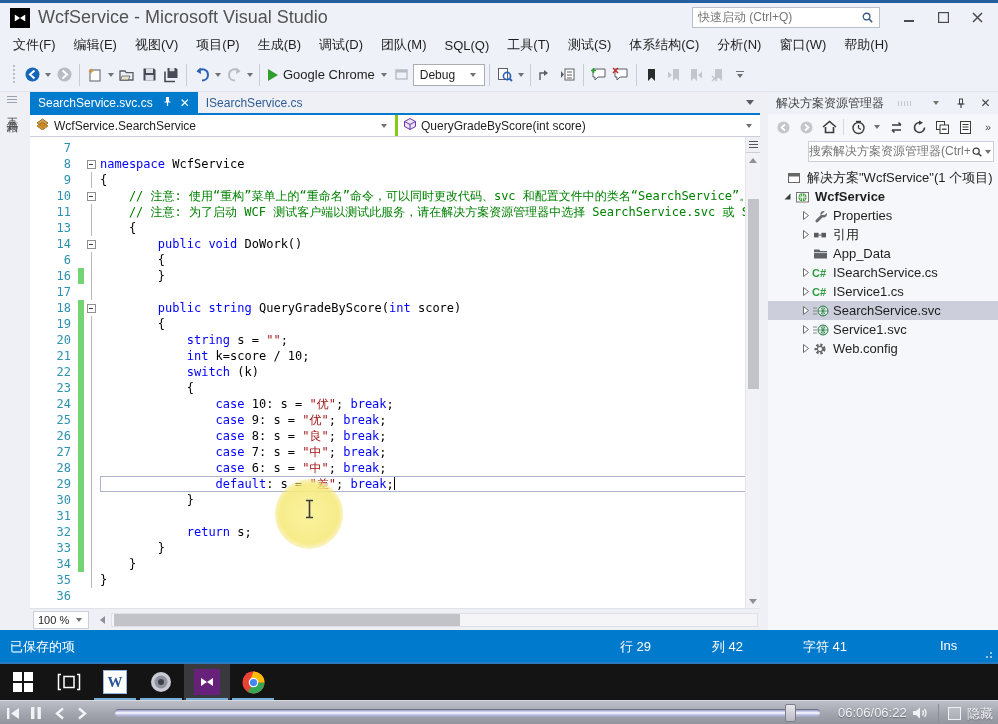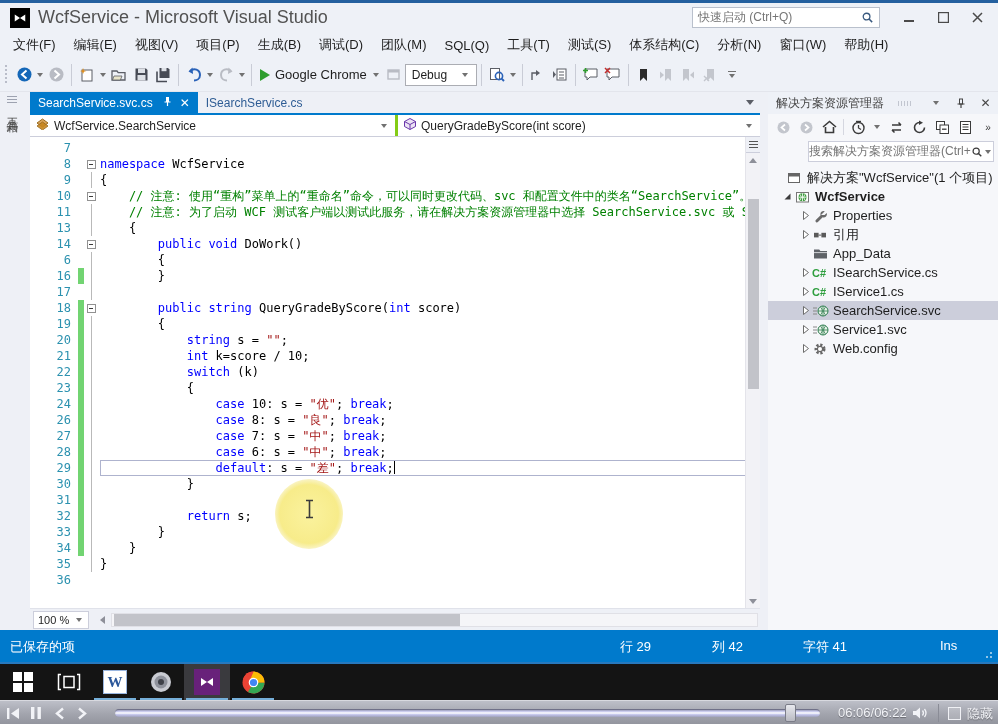--- a/index.html
+++ b/index.html
@@ -14,21 +14,21 @@
   .titlebar-right { margin-left:auto; display:flex; align-items:center; }
   .quick-launch { width:188px; height:21px; background:#fff; border:1px solid #B9C0CC; display:flex; align-items:center; padding:0 5px; margin-right:12px; }
   .quick-launch .ql-text { color:#767676; font-size:12px; flex:1; }
   .winbtn { width:34px; height:24px; display:flex; align-items:center; justify-content:center; color:#4A4A4A; font-size:13px; }
   .winbtn:last-child { margin-right:4px; }
 
   .menubar { position:absolute; left:0; top:32px; width:998px; height:26px; background:#EEF1F7; display:flex; align-items:center; padding-left:4px; }
   .menu-item { padding:4px 9px; color:#1E1E1E; font-size:13px; white-space:nowrap; }
 
   
-  .toolbar { position:absolute; left:0; top:58px; width:998px; height:34px; background:#EEF1F7; display:flex; align-items:center; padding-left:0; border-bottom:1px solid #E3E5EC; }
+  .toolbar { position:absolute; left:0; top:58px; width:998px; height:34px; background:#EEF1F7; display:flex; align-items:center; padding-left:8px; border-bottom:1px solid #E3E5EC; }
   .tb-grip { width:5px; height:20px; margin:0 4px; background:repeating-linear-gradient(180deg,#B9BDC9 0 2px,transparent 2px 4px); background-size:2px 4px; background-repeat:repeat-y; background-position:1px 0; }
   .tb-btn { height:24px; min-width:22px; display:flex; align-items:center; justify-content:center; padding:0 2px; }
   .tb-sep { width:1px; height:22px; background:#C9CCD6; margin:0 4px; }
   .caret-down { width:0; height:0; border-left:3.5px solid transparent; border-right:3.5px solid transparent; border-top:4px solid #717171; margin:0 2px; }
   .combo { height:22px; background:#fff; border:1px solid #ABADB3; display:flex; align-items:center; padding:0 6px; font-size:12px; min-width:72px; }
   .combo .caret-down { margin-left:auto; }
   .run-label { color:#1E1E1E; font-size:13px; margin:0 4px; }
   .tb-overflow { display:flex; flex-direction:column; align-items:center; margin-left:6px; }
   .tb-overflow .bar { width:8px; height:1px; background:#717171; margin-bottom:2px; }
 
@@ -485,20 +485,26 @@
             <div class="fold guide"></div>
             <pre class="code"><span class="tk-pl">            {</span></pre>
           </div>
           <div class="code-line">
             <div class="ln">24</div>
             <div class="chg on"></div>
             <div class="fold guide"></div>
             <pre class="code"><span class="tk-pl">                </span><span class="tk-kw">case</span><span class="tk-pl"> 10: s = </span><span class="tk-st">"优"</span><span class="tk-pl">; </span><span class="tk-kw">break</span><span class="tk-pl">;</span></pre>
           </div>
           <div class="code-line">
+            <div class="ln">25</div>
+            <div class="chg on"></div>
+            <div class="fold guide"></div>
+            <pre class="code"><span class="tk-pl">                </span><span class="tk-kw">case</span><span class="tk-pl"> 9: s = </span><span class="tk-st">"优"</span><span class="tk-pl">; </span><span class="tk-kw">break</span><span class="tk-pl">;</span></pre>
+          </div>
+          <div class="code-line">
             <div class="ln">26</div>
             <div class="chg on"></div>
             <div class="fold guide"></div>
             <pre class="code"><span class="tk-pl">                </span><span class="tk-kw">case</span><span class="tk-pl"> 8: s = </span><span class="tk-st">"良"</span><span class="tk-pl">; </span><span class="tk-kw">break</span><span class="tk-pl">;</span></pre>
           </div>
           <div class="code-line">
             <div class="ln">27</div>
             <div class="chg on"></div>
             <div class="fold guide"></div>
             <pre class="code"><span class="tk-pl">                </span><span class="tk-kw">case</span><span class="tk-pl"> 7: s = </span><span class="tk-st">"中"</span><span class="tk-pl">; </span><span class="tk-kw">break</span><span class="tk-pl">;</span></pre>

